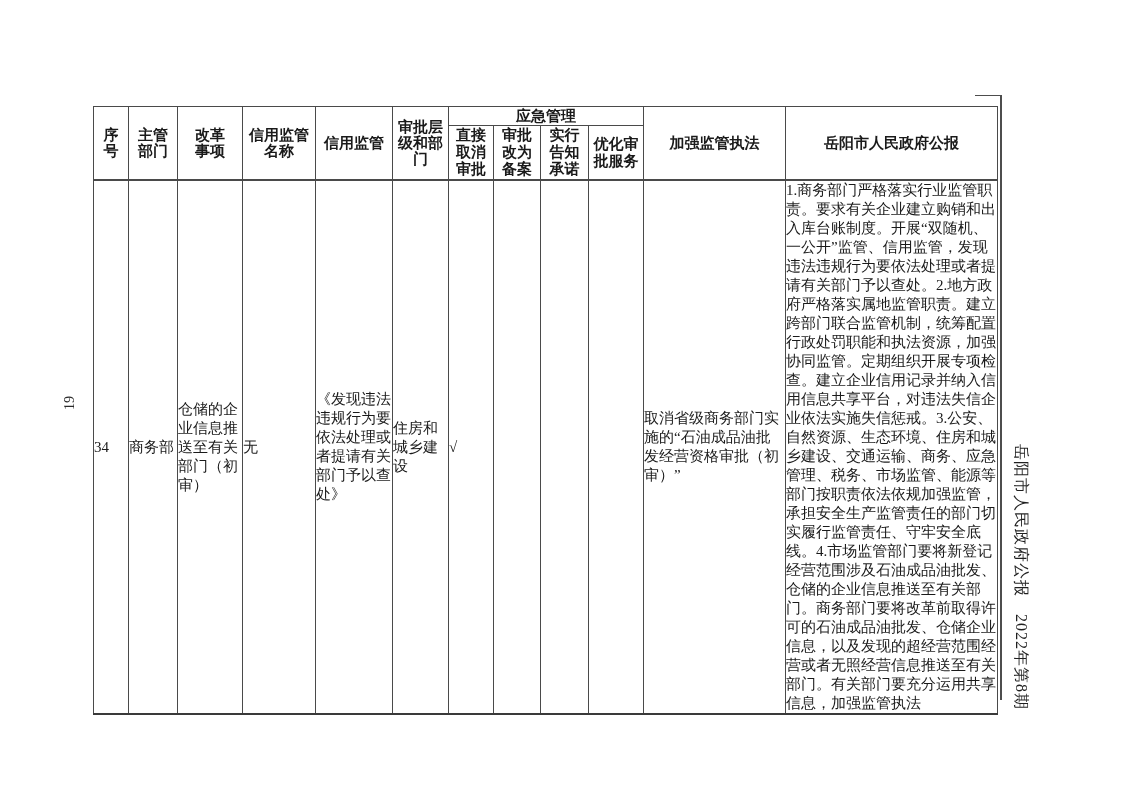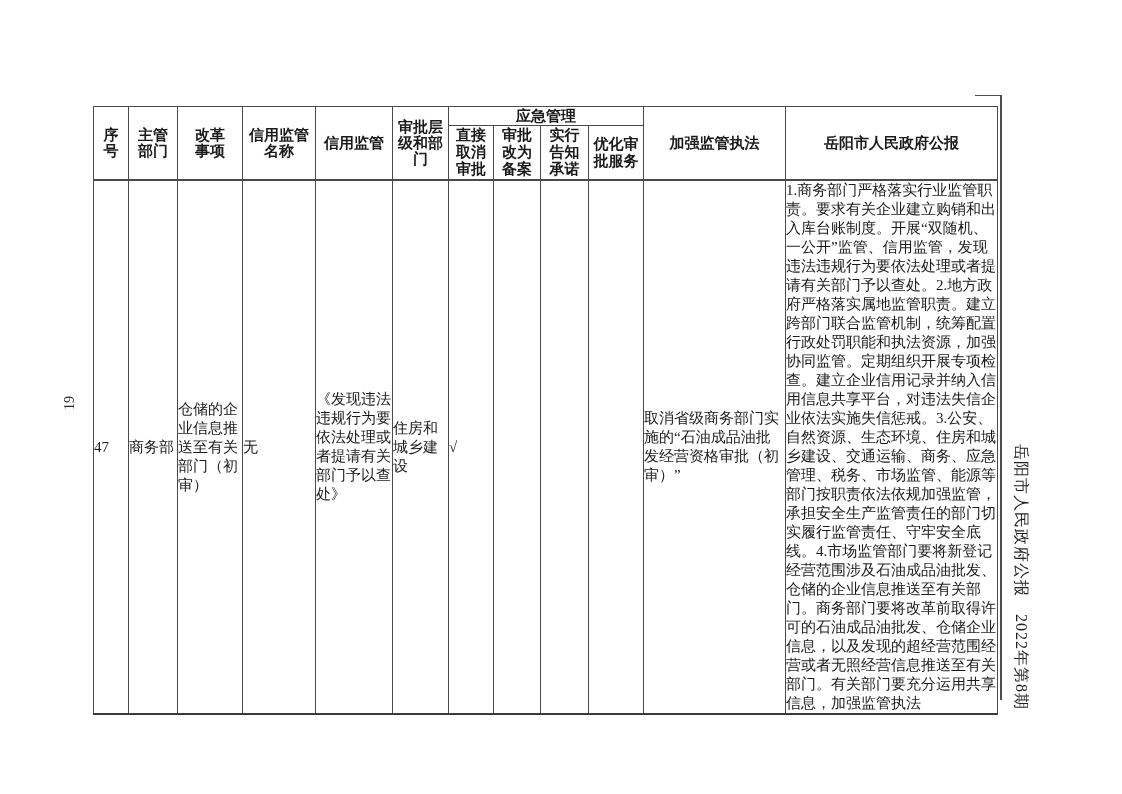--- a/index.html
+++ b/index.html
@@ -152,21 +152,21 @@
     <th>审批
 改为
 备案</th>
     <th>实行
 告知
 承诺</th>
     <th>优化审
 批服务</th>
   </tr>
   <tr class="data">
-    <td>47</td>
+    <td>34</td>
     <td>商务部</td>
     <td class="cjust">仓储的企业信息推送至有关部门（初审）</td>
     <td>无</td>
     <td class="cjust">《发现违法违规行为要依法处理或者提请有关部门予以查处》</td>
     <td>住房和城乡建设</td>
     <td class="check">√</td>
     <td></td>
     <td></td>
     <td></td>
     <td class="measures">取消省级商务部门实施的“石油成品油批发经营资格审批（初审）”</td>

